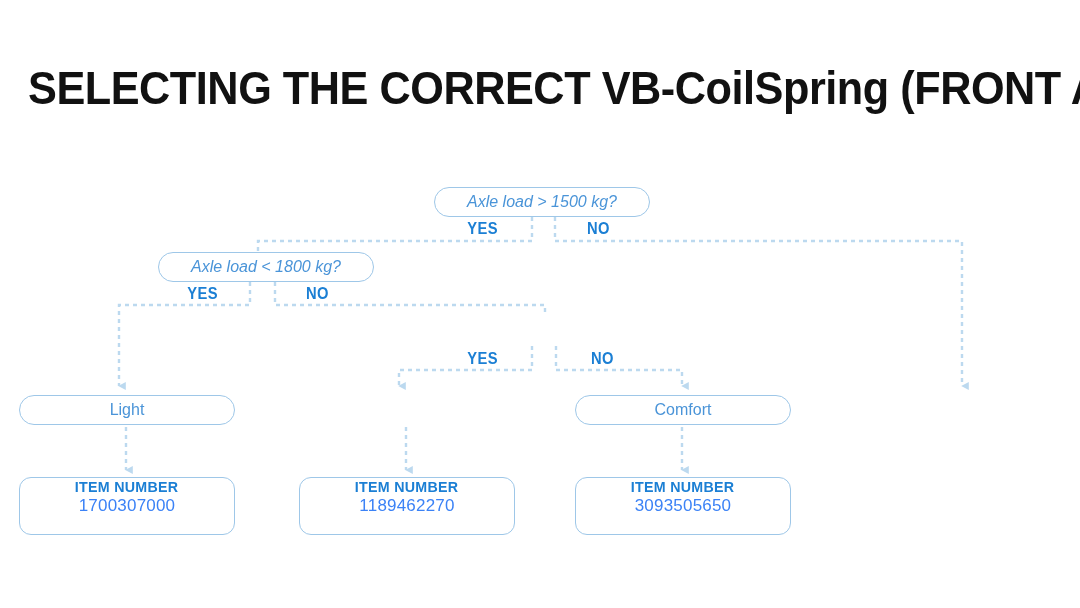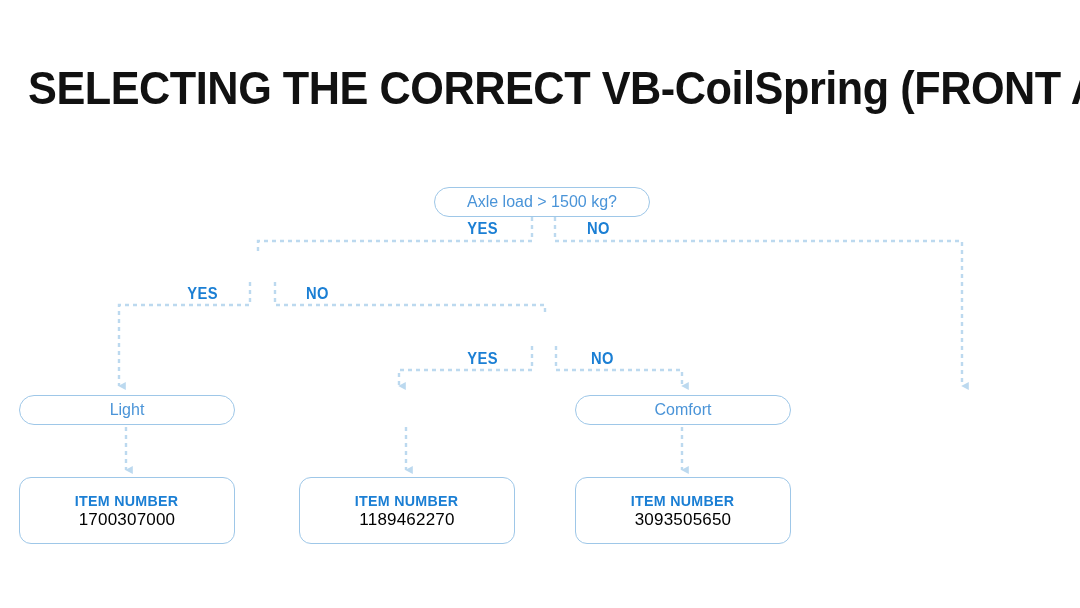--- a/index.html
+++ b/index.html
@@ -40,42 +40,43 @@
     display:flex;
     align-items:center;
     justify-content:center;
     color:#4a94d8;
     font-size:16px;
     white-space:nowrap;
   }
   .decision{
     height:30px;
     border-radius:16px;
+    font-style:italic;
   }
   .result{
     height:30px;
     border-radius:16px;
   }
   .item-box{
-    height:67px;
+    height:58px;
     border-radius:12px;
     flex-direction:column;
-    justify-content:center;
+    justify-content:flex-start;
     gap:1px;
   }
   .item-label{
     font-weight:bold;
     font-size:15px;
     letter-spacing:0.3px;
     color:#1b7fd4;
     transform:scaleX(0.95);
   }
   .item-value{
     font-size:17px;
-    color:#000000;
+    color:#3b82f6;
     letter-spacing:0.2px;
   }
 
   
   .branch{
     position:absolute;
     font-weight:bold;
     font-size:16px;
     color:#1b7fd4;
     letter-spacing:0.4px;
@@ -115,20 +116,23 @@
       <path d="M682,427 L682,470" marker-end="url(#ah)"></path>
     </g>
   </svg>
 
   <div class="node decision" style="left:434px; top:187px; width:216px;">
     <span>Axle load &gt; 1500 kg?</span>
   </div>
   <div class="branch" style="left:466px; top:220px;">YES</div>
   <div class="branch" style="left:586px; top:220px;">NO</div>
 
+  <div class="node decision" style="left:158px; top:252px; width:216px;">
+    <span>Axle load &lt; 1800 kg?</span>
+  </div>
   <div class="branch" style="left:186px; top:285px;">YES</div>
   <div class="branch" style="left:305px; top:285px;">NO</div>
 
   <div class="branch" style="left:466px; top:350px;">YES</div>
   <div class="branch" style="left:590px; top:350px;">NO</div>
 
   <div class="node result" style="left:19px; top:395px; width:216px;">
     <span>Light</span>
   </div>
 

